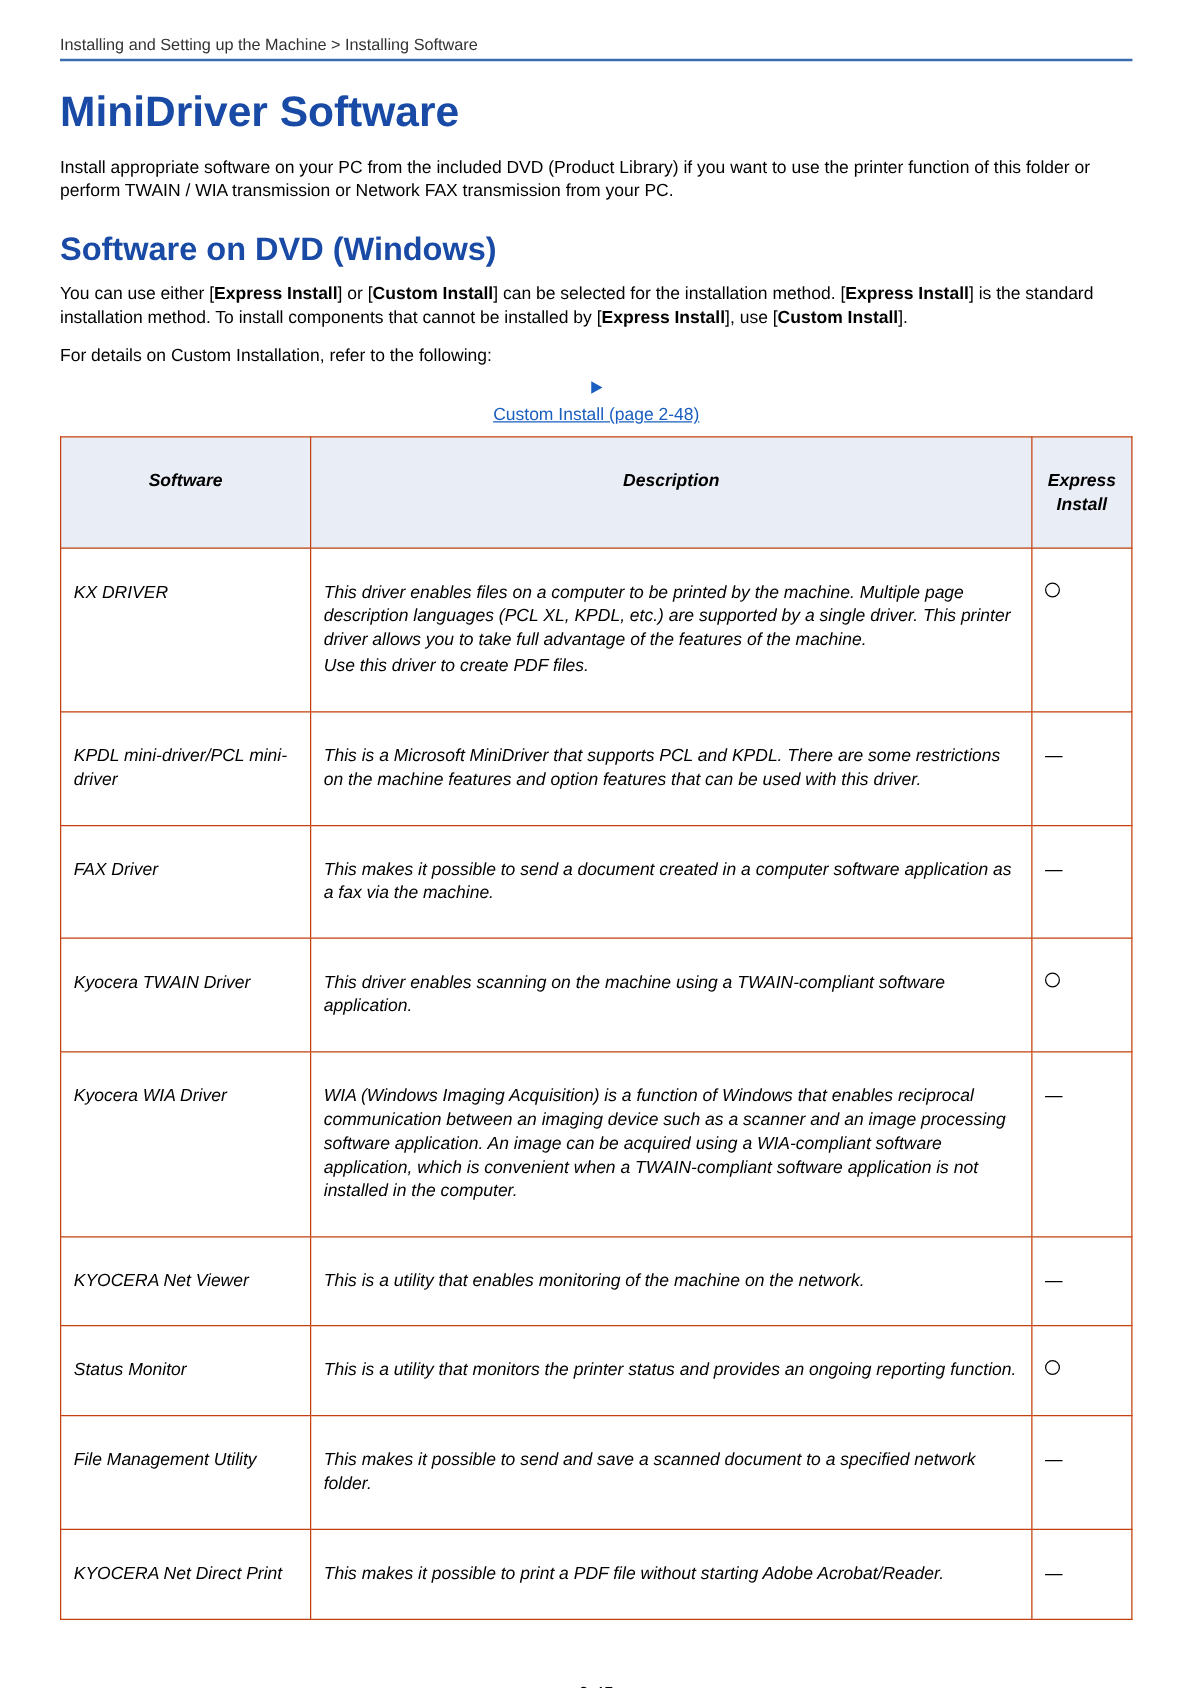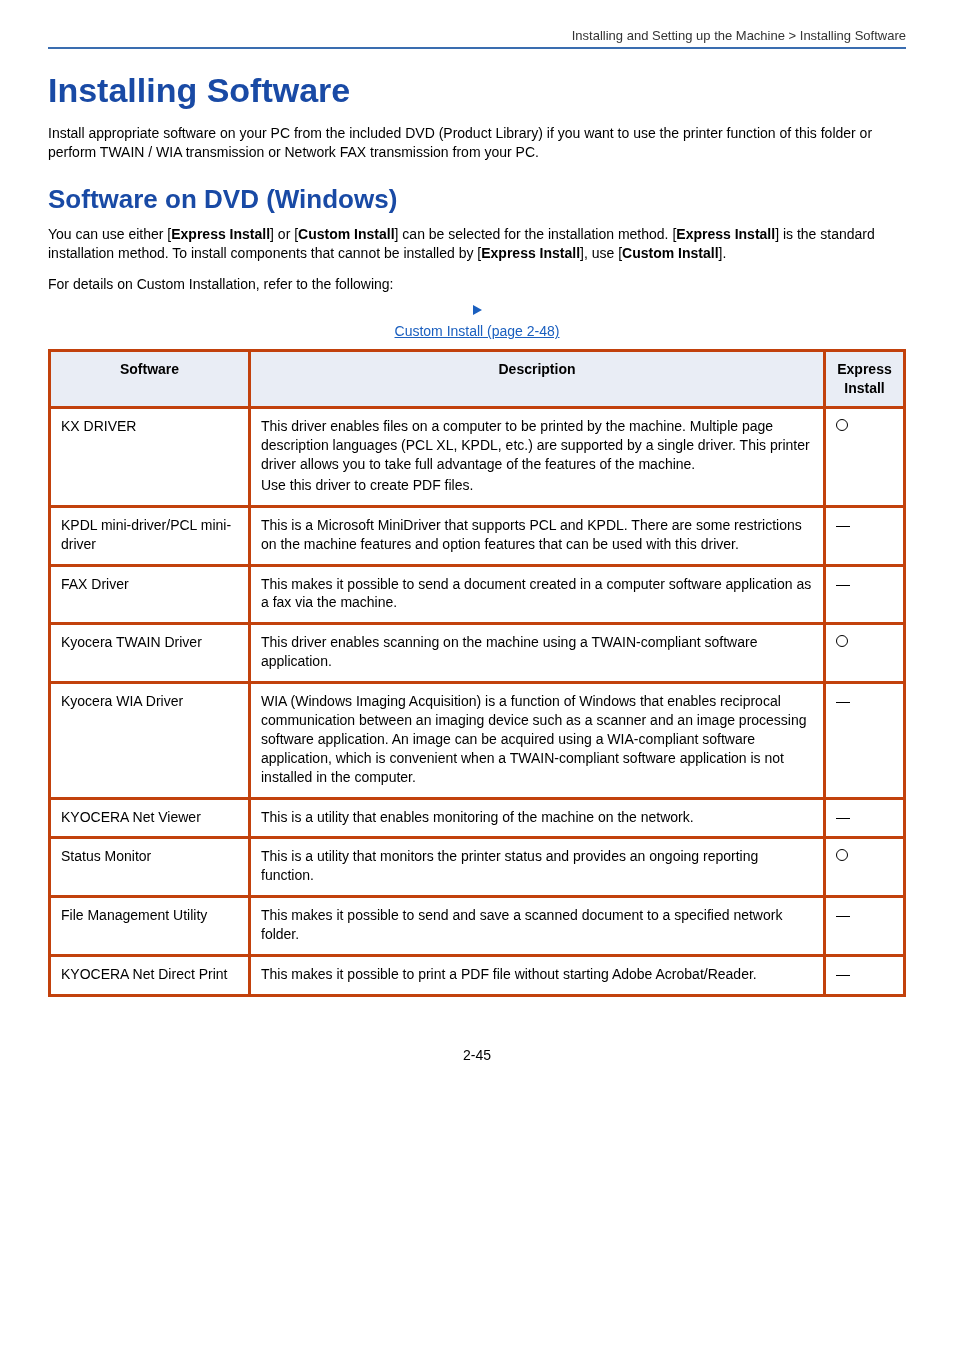--- a/index.html
+++ b/index.html
@@ -9,21 +9,20 @@
     font-size: 14px;
     color: #000;
     width: 954px;
     background: #fff;
     padding: 28px 48px 40px 48px;
   }
   .breadcrumb {
     font-size: 13px;
     color: #333;
     margin-bottom: 4px;
-    text-align: right;
   }
   .hr-blue {
     border: none;
     border-top: 2px solid #3a6db0;
     margin: 0 0 22px 0;
   }
   h1.h1-blue {
     font-size: 34px;
     font-weight: bold;
     color: #194aa5;
@@ -58,26 +57,27 @@
     color: #1a5fbf;
     text-decoration: underline;
     font-size: 14px;
   }
   table.sw-table {
     border-collapse: collapse;
     width: 100%;
     margin-top: 4px;
   }
   table.sw-table th, table.sw-table td {
-    border: 3px solid #c2410c;
-    padding: 8px 10px;
+    border: 1px solid #c2410c;
+    padding: 25px 10px;
     font-size: 14px;
     vertical-align: top;
     text-align: left;
     line-height: 1.35;
+    font-style: italic;
   }
   table.sw-table th {
     background: #e9edf5;
     font-weight: bold;
     text-align: center;
   }
   col.c-soft { width: 200px; }
   col.c-desc { width: auto; }
   col.c-exp  { width: 80px; }
   td.center { text-align: center; vertical-align: middle; }
@@ -93,21 +93,21 @@
     margin-top: 50px;
   }
   .desc-p { margin: 0 0 2px 0; }
 </style>
 </head>
 <body>
 
 <div class="breadcrumb">Installing and Setting up the Machine &gt; Installing Software</div>
 <hr class="hr-blue">
 
-<h1 class="h1-blue">Installing Software</h1>
+<h1 class="h1-blue">MiniDriver Software</h1>
 
 <p class="body">Install appropriate software on your PC from the included DVD (Product Library) if you want to use the printer function of this folder or perform TWAIN / WIA transmission or Network FAX transmission from your PC.</p>
 
 <h2 class="h2-blue">Software on DVD (Windows)</h2>
 
 <p class="body">
   <span>You can use either [</span><span class="strong">Express Install</span><span>] or [</span><span class="strong">Custom Install</span><span>] can be selected for the installation method. [</span><span class="strong">Express Install</span><span>] is the standard installation method. To install components that cannot be installed by [</span><span class="strong">Express Install</span><span>], use [</span><span class="strong">Custom Install</span><span>].</span>
 </p>
 
 <p class="body">For details on Custom Installation, refer to the following:</p>

